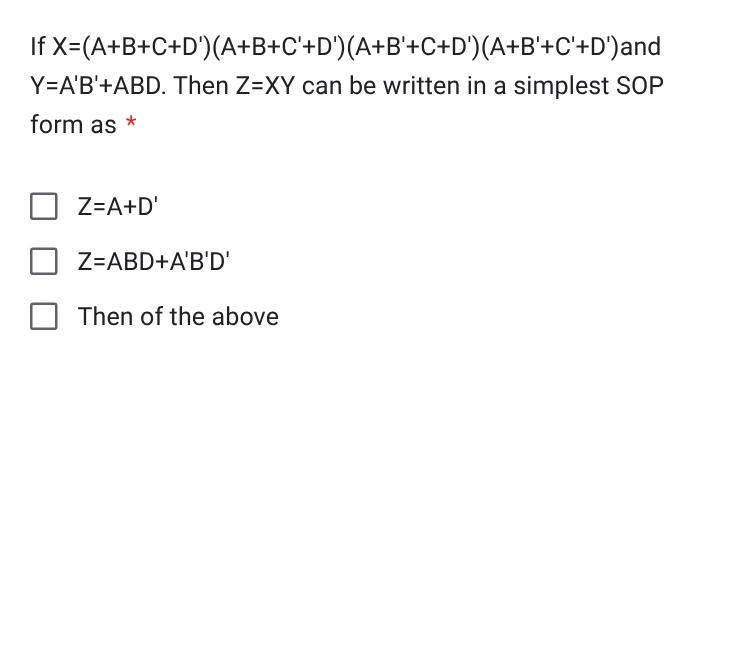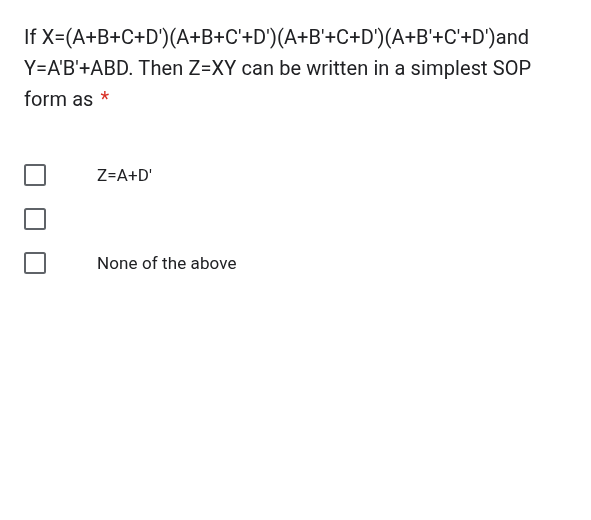--- a/index.html
+++ b/index.html
@@ -12,21 +12,21 @@
     font-family: Roboto, Arial, sans-serif;
   }
   .container {
     padding: 22px 24px;
   }
   .question {
     font-size: 20px;
     line-height: 1.55;
     color: #202124;
     font-weight: 400;
-    margin-bottom: 38px;
+    margin-bottom: 28px;
     letter-spacing: 0.1px;
   }
   .required {
     color: #d93025;
     margin-left: 2px;
   }
   .options {
     display: flex;
     flex-direction: column;
     gap: 0;
@@ -41,41 +41,41 @@
     width: 22px;
     height: 22px;
     border: 2.2px solid #5f6368;
     border-radius: 2.5px;
     flex-shrink: 0;
     margin-right: 16px;
     cursor: pointer;
     background: #fff;
   }
   .option-label {
-    font-size: 17px;
+    font-size: 20px;
     color: #202124;
     letter-spacing: 0.1px;
-    margin-left: 35px;
   }
 </style>
 </head>
 <body>
 
 <div class="container">
   <div class="question">
     <span>If X=(A+B+C+D')(A+B+C'+D')(A+B'+C+D')(A+B'+C'+D')and Y=A'B'+ABD. Then Z=XY can be written in a simplest SOP form as</span>
     <span class="required">*</span>
   </div>
 
   <div class="options">
     <div class="option">
       <div class="checkbox"></div>
       <span class="option-label">Z=A+D'</span>
     </div>
     <div class="option">
       <div class="checkbox"></div>
+      <span class="option-label">Z=ABD+A'B'D'</span>
     </div>
     <div class="option">
       <div class="checkbox"></div>
-      <span class="option-label">None of the above</span>
+      <span class="option-label">Then of the above</span>
     </div>
   </div>
 </div>
 
 </body></html>

